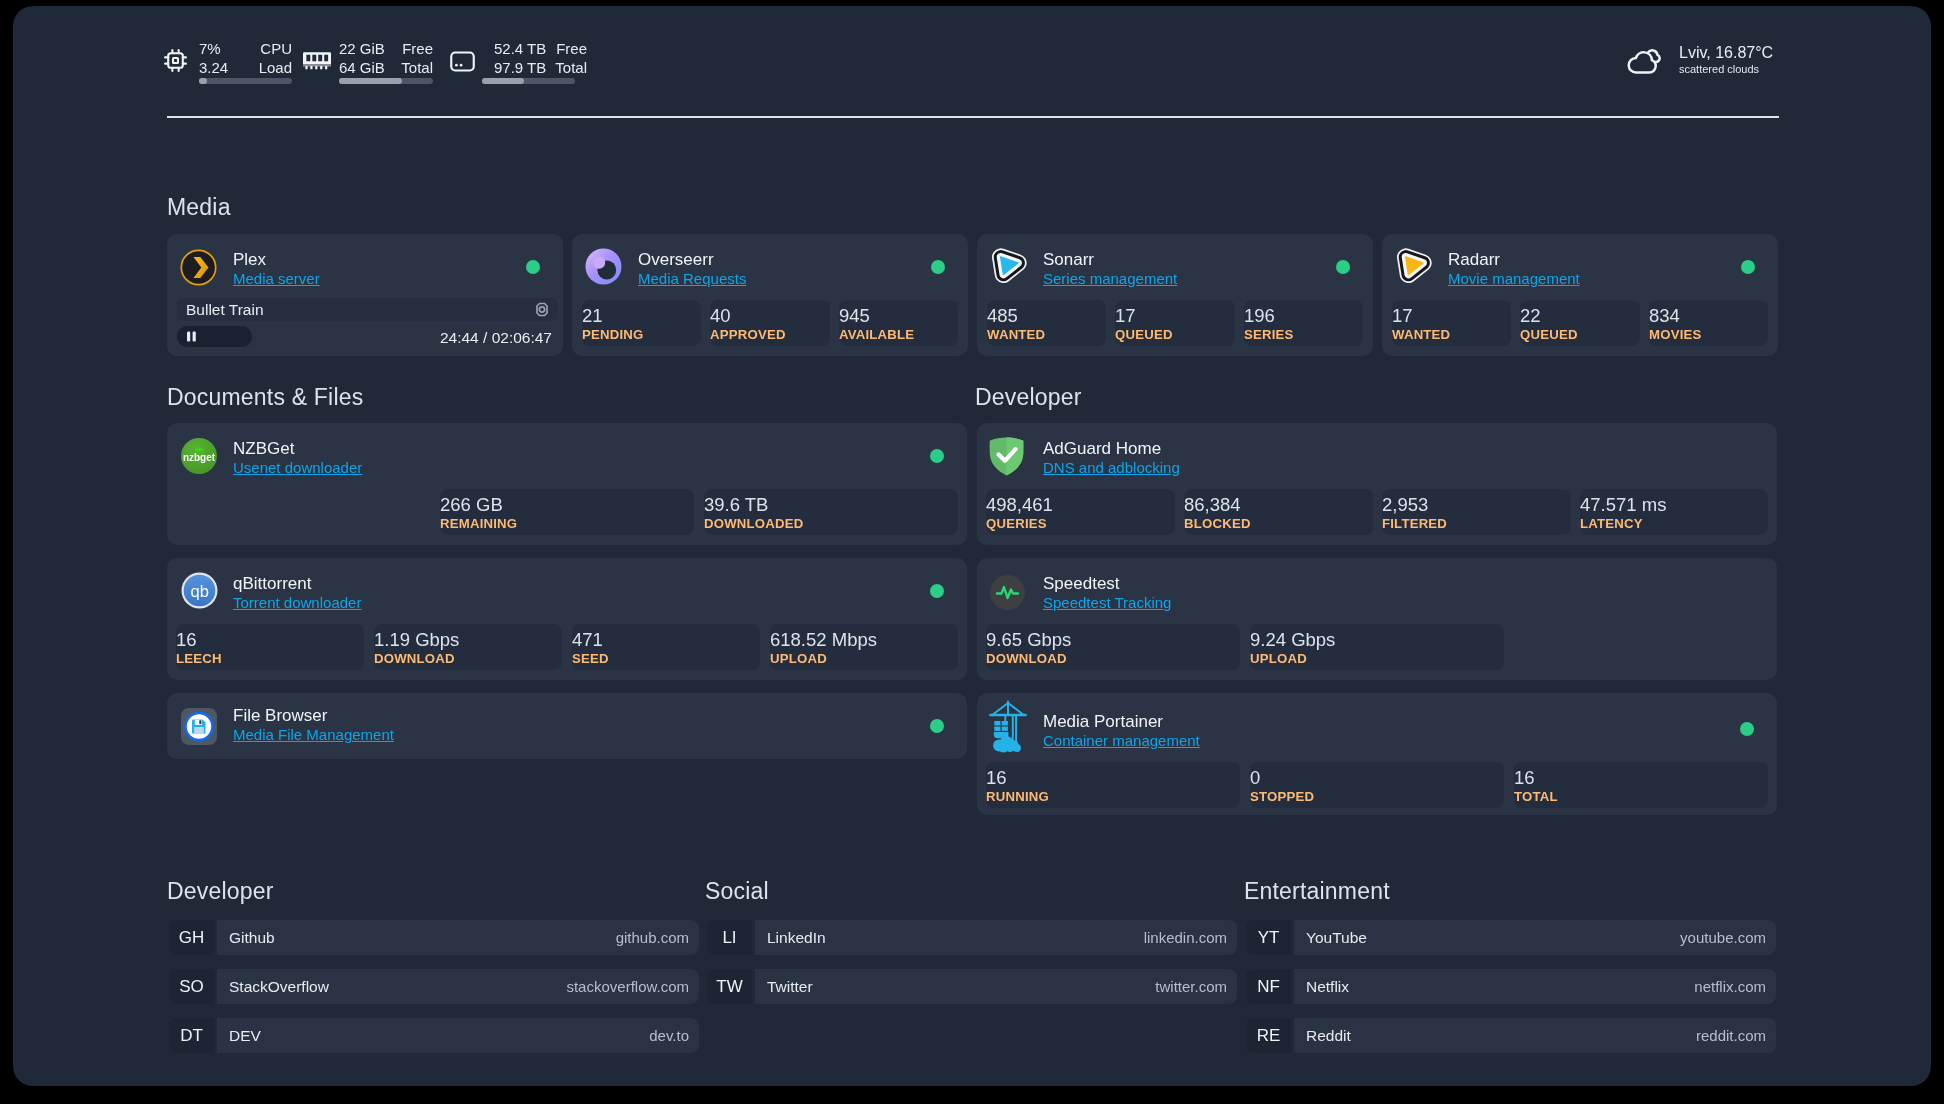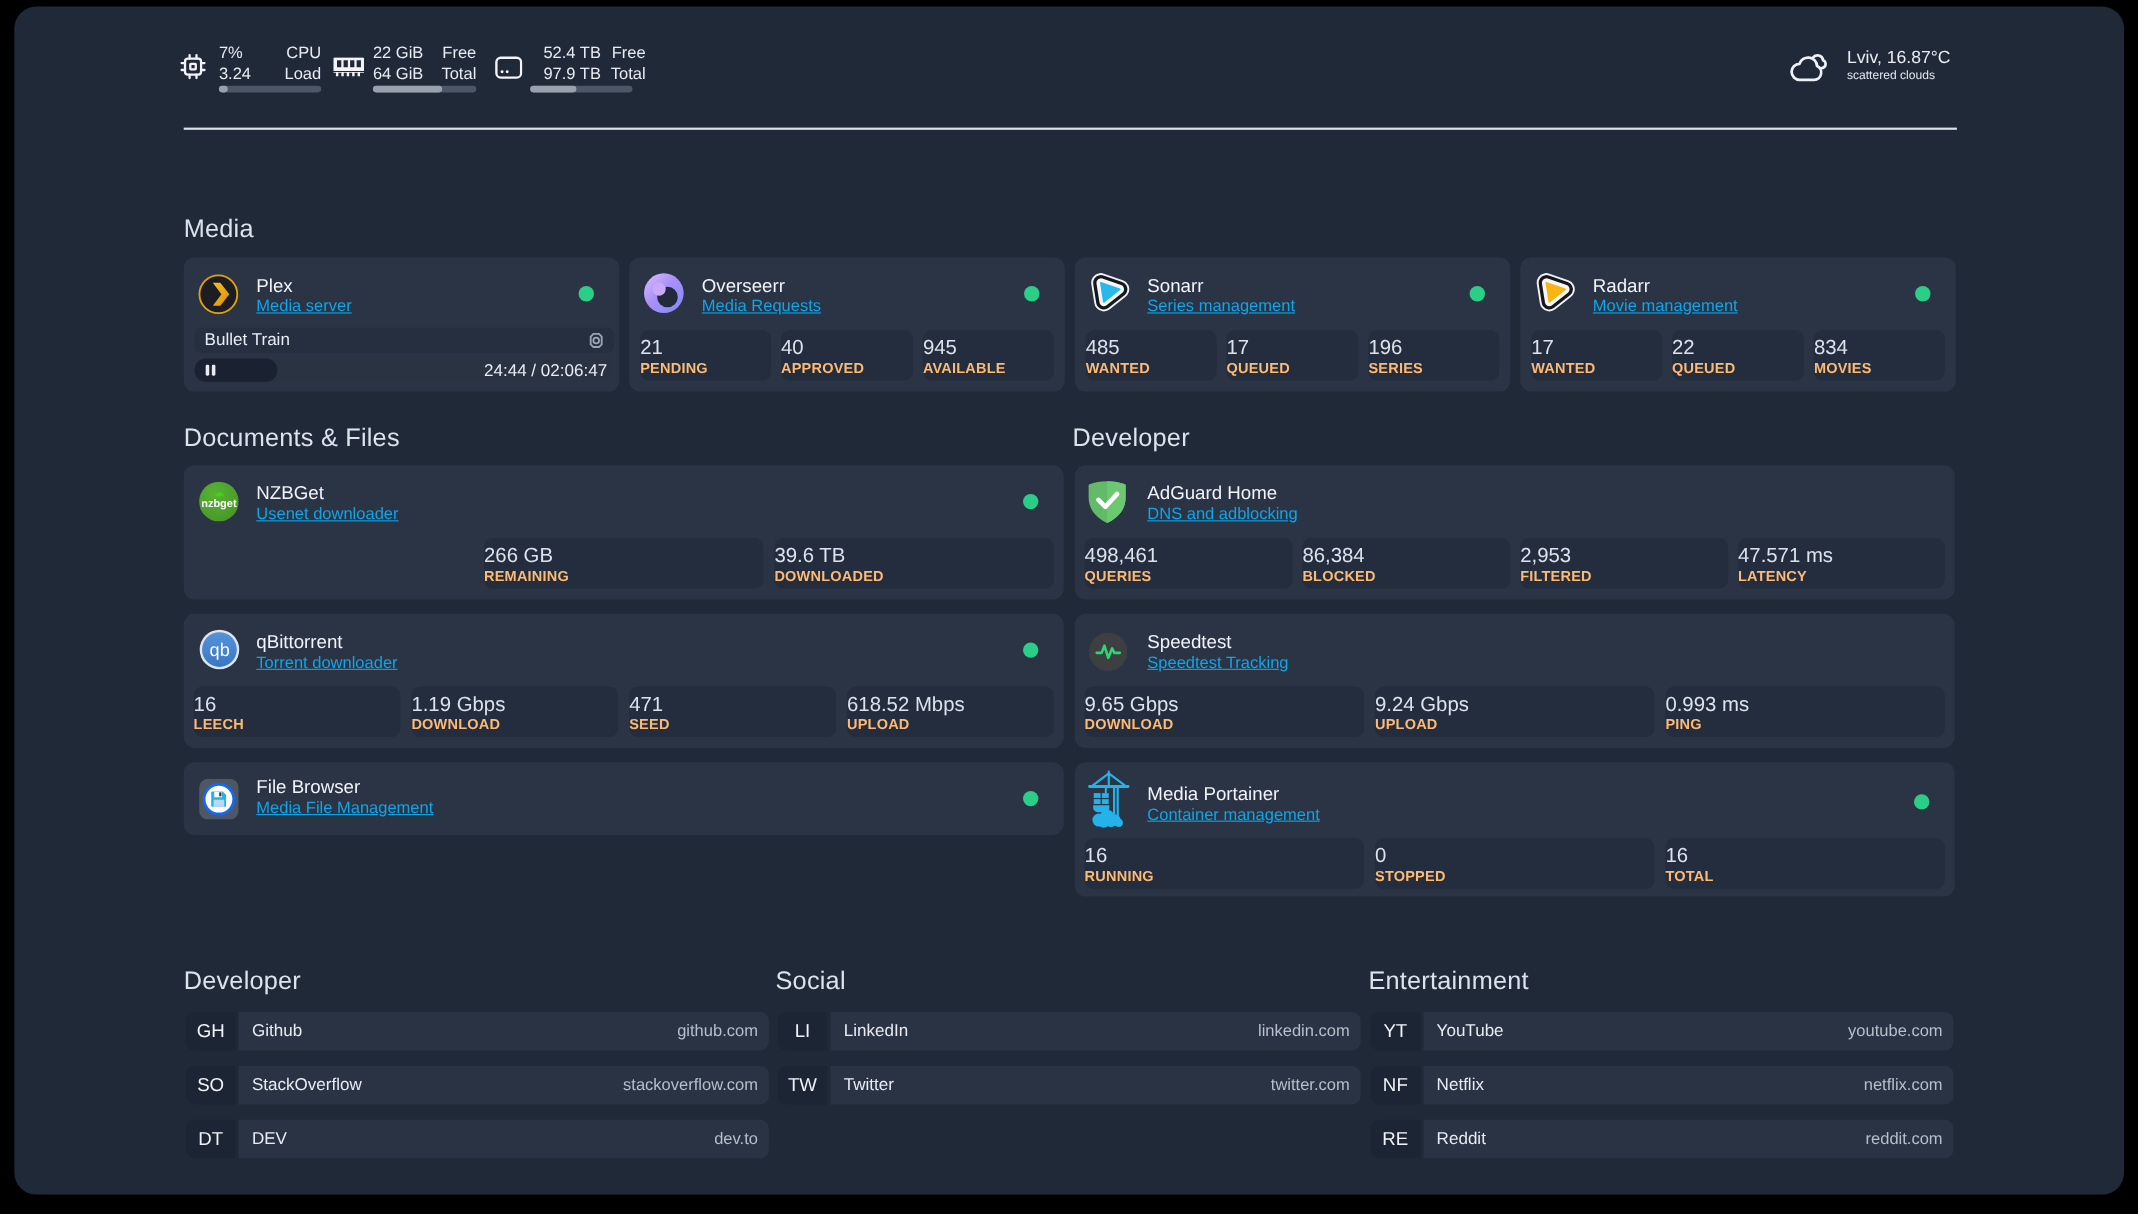--- a/index.html
+++ b/index.html
@@ -290,24 +290,20 @@
   </svg>
   <div class="ct">Speedtest</div>
       <div class="cs">Speedtest Tracking</div>
   <div class="stat" style="left:9px; width:254px;">
         <div class="v">9.65 Gbps</div>
         <div class="l">DOWNLOAD</div>
       </div>
   <div class="stat" style="left:273px; width:254px;">
         <div class="v">9.24 Gbps</div>
         <div class="l">UPLOAD</div>
-      </div>
-  <div class="stat" style="left:537px; width:254px;">
-        <div class="v">0.993 ms</div>
-        <div class="l">PING</div>
       </div>
 </div>
 
 <div class="card" style="left:154px; top:687px; width:800px; height:66px;">
   <svg class="abs" style="left:14px; top:15px;" width="36" height="37" viewBox="0 0 36 37">
     <rect x="0" y="0" width="36" height="37" rx="8" fill="#4e5864"></rect>
     <circle cx="18" cy="18.5" r="13.5" fill="#ffffff"></circle>
     <circle cx="18" cy="18.5" r="13.5" fill="none" stroke="#1667f0" stroke-width="2.6"></circle>
     <g>
       <path d="M12 11.5 h9.5 l3 3 v10 a1 1 0 0 1 -1 1 h-11.5 a1 1 0 0 1 -1 -1 v-12 a1 1 0 0 1 1 -1z" fill="#24b3e2"></path>

